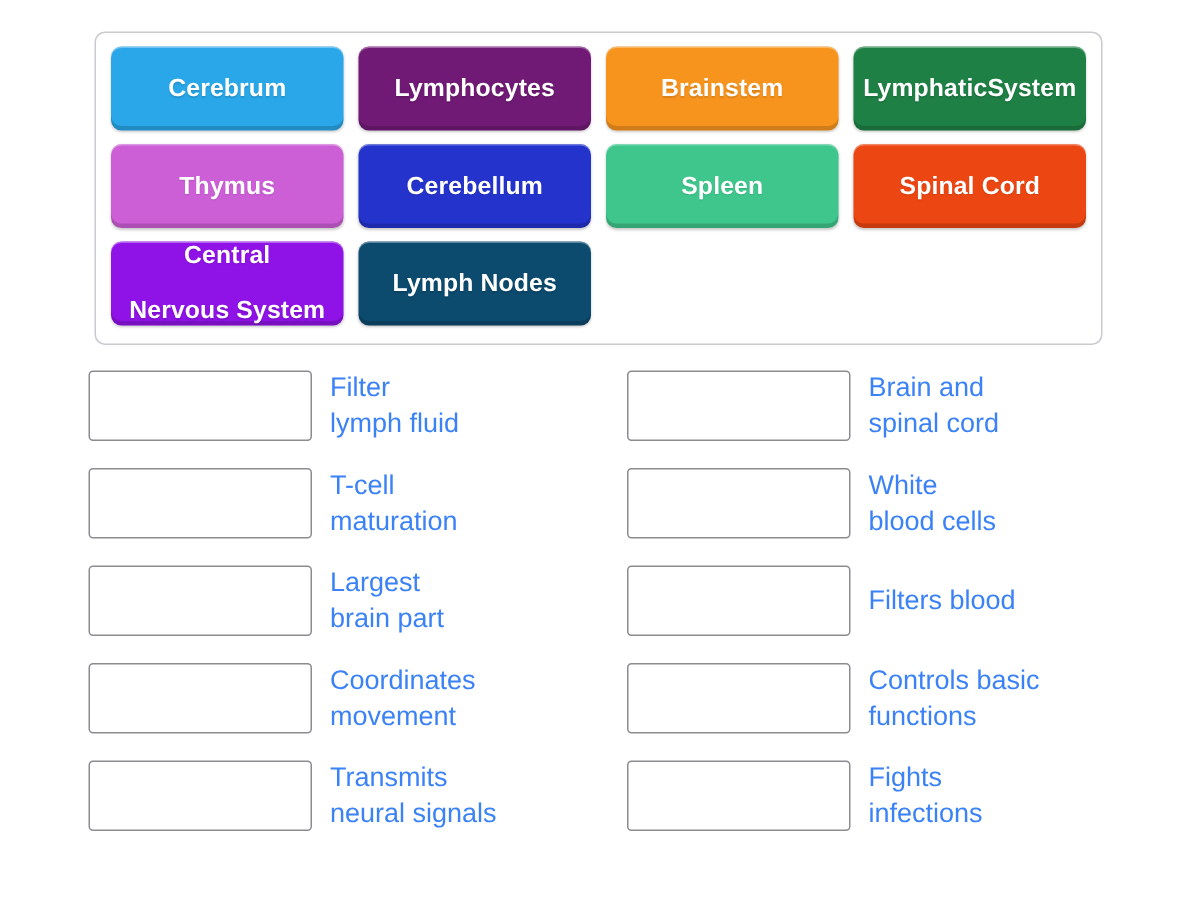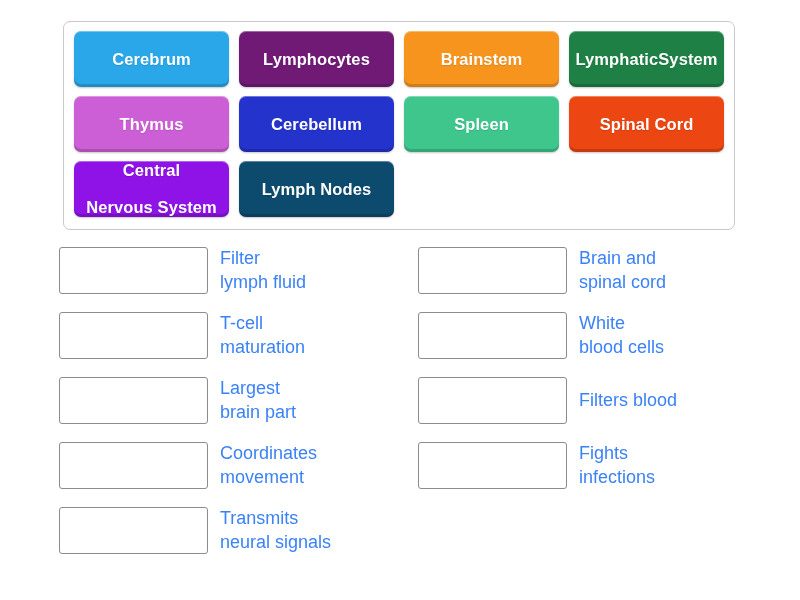--- a/index.html
+++ b/index.html
@@ -209,18 +209,25 @@
       </div>
       <div class="match-row">
         <div class="drop-zone"></div>
         <div class="match-label">
           <span class="ln">Filters blood</span>
         </div>
       </div>
       <div class="match-row">
         <div class="drop-zone"></div>
         <div class="match-label">
+          <span class="ln">Controls basic</span>
+          <span class="ln">functions</span>
+        </div>
+      </div>
+      <div class="match-row">
+        <div class="drop-zone"></div>
+        <div class="match-label">
           <span class="ln">Fights</span>
           <span class="ln">infections</span>
         </div>
       </div>
     </div>
 </div>
 
 </body></html>

